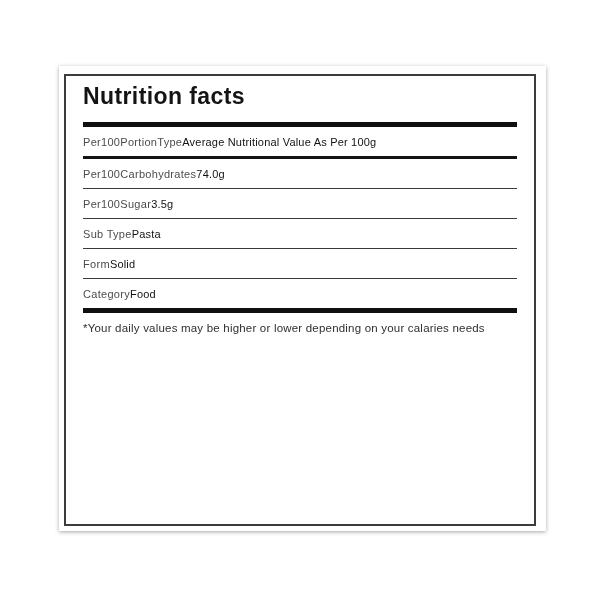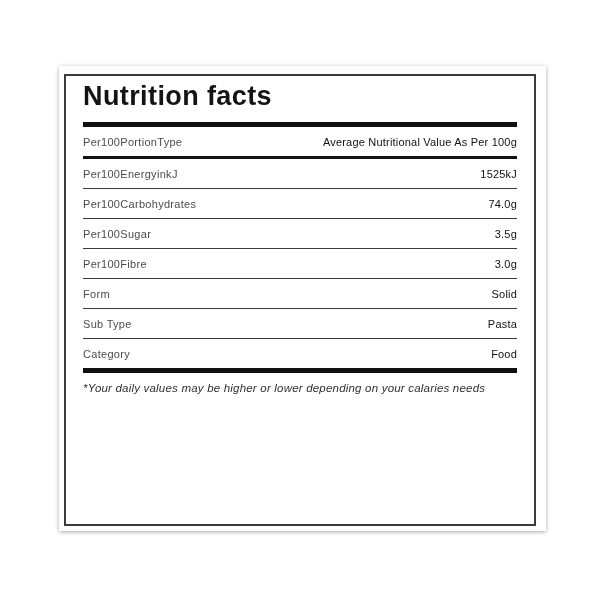--- a/index.html
+++ b/index.html
@@ -34,36 +34,35 @@
     height: 452px;
     box-sizing: border-box;
     border: 2px solid #3c3c3c;
     background: #ffffff;
     padding: 0 17px;
     display: flex;
     flex-direction: column;
   }
   .title {
     margin-top: 10px;
-    font-size: 27px;
+    font-size: 23px;
     line-height: 21px;
     font-weight: bold;
     letter-spacing: 0.4px;
     color: #141414;
     flex: none;
   }
   .thick-bar {
     height: 5px;
     background: #101010;
     flex: none;
   }
   .thick-bar.top { margin-top: 15px; }
   .row {
     display: flex;
-    justify-content: space-between;
     align-items: center;
     height: 29px;
     flex: none;
     border-bottom: 1px solid #3a3a3a;
   }
   .row.header-row {
     border-bottom: 3px solid #141414;
   }
   .row.no-border { border-bottom: none; }
   .row-label {
@@ -78,62 +77,53 @@
     letter-spacing: 0.2px;
   }
   .footnote {
     height: 30px;
     display: flex;
     align-items: center;
     font-size: 11.5px;
     color: #2f2f2f;
     letter-spacing: 0.2px;
     flex: none;
-    font-style: italic;
   }
 </style>
 </head>
 <body>
 
 <div class="page">
   <div class="sheet">
     <div class="card">
 
       <div class="title">Nutrition facts</div>
 
       <div class="thick-bar top"></div>
 
       <div class="row header-row">
         <span class="row-label">Per100PortionType</span>
         <span class="row-value">Average Nutritional Value As Per 100g</span>
       </div>
 
       <div class="row">
-        <span class="row-label">Per100EnergyinkJ</span>
-        <span class="row-value">1525kJ</span>
-      </div>
-      <div class="row">
         <span class="row-label">Per100Carbohydrates</span>
         <span class="row-value">74.0g</span>
       </div>
       <div class="row">
         <span class="row-label">Per100Sugar</span>
         <span class="row-value">3.5g</span>
       </div>
       <div class="row">
-        <span class="row-label">Per100Fibre</span>
-        <span class="row-value">3.0g</span>
+        <span class="row-label">Sub Type</span>
+        <span class="row-value">Pasta</span>
       </div>
       <div class="row">
         <span class="row-label">Form</span>
         <span class="row-value">Solid</span>
-      </div>
-      <div class="row">
-        <span class="row-label">Sub Type</span>
-        <span class="row-value">Pasta</span>
       </div>
       <div class="row no-border">
         <span class="row-label">Category</span>
         <span class="row-value">Food</span>
       </div>
 
       <div class="thick-bar"></div>
 
       <div class="footnote">*Your daily values may be higher or lower depending on your calaries needs</div>
 

